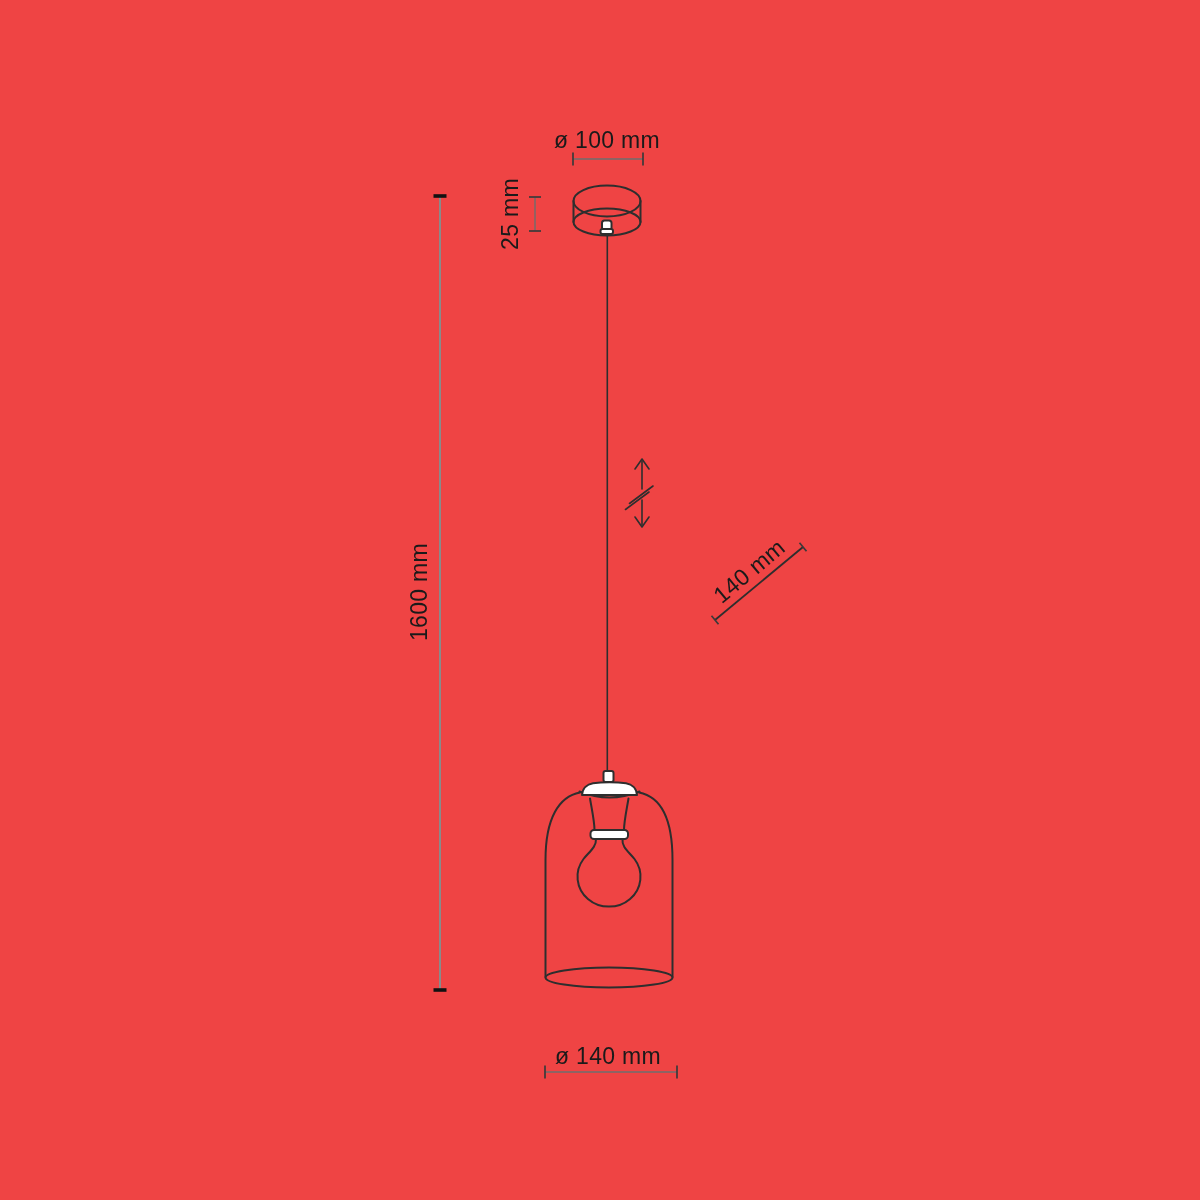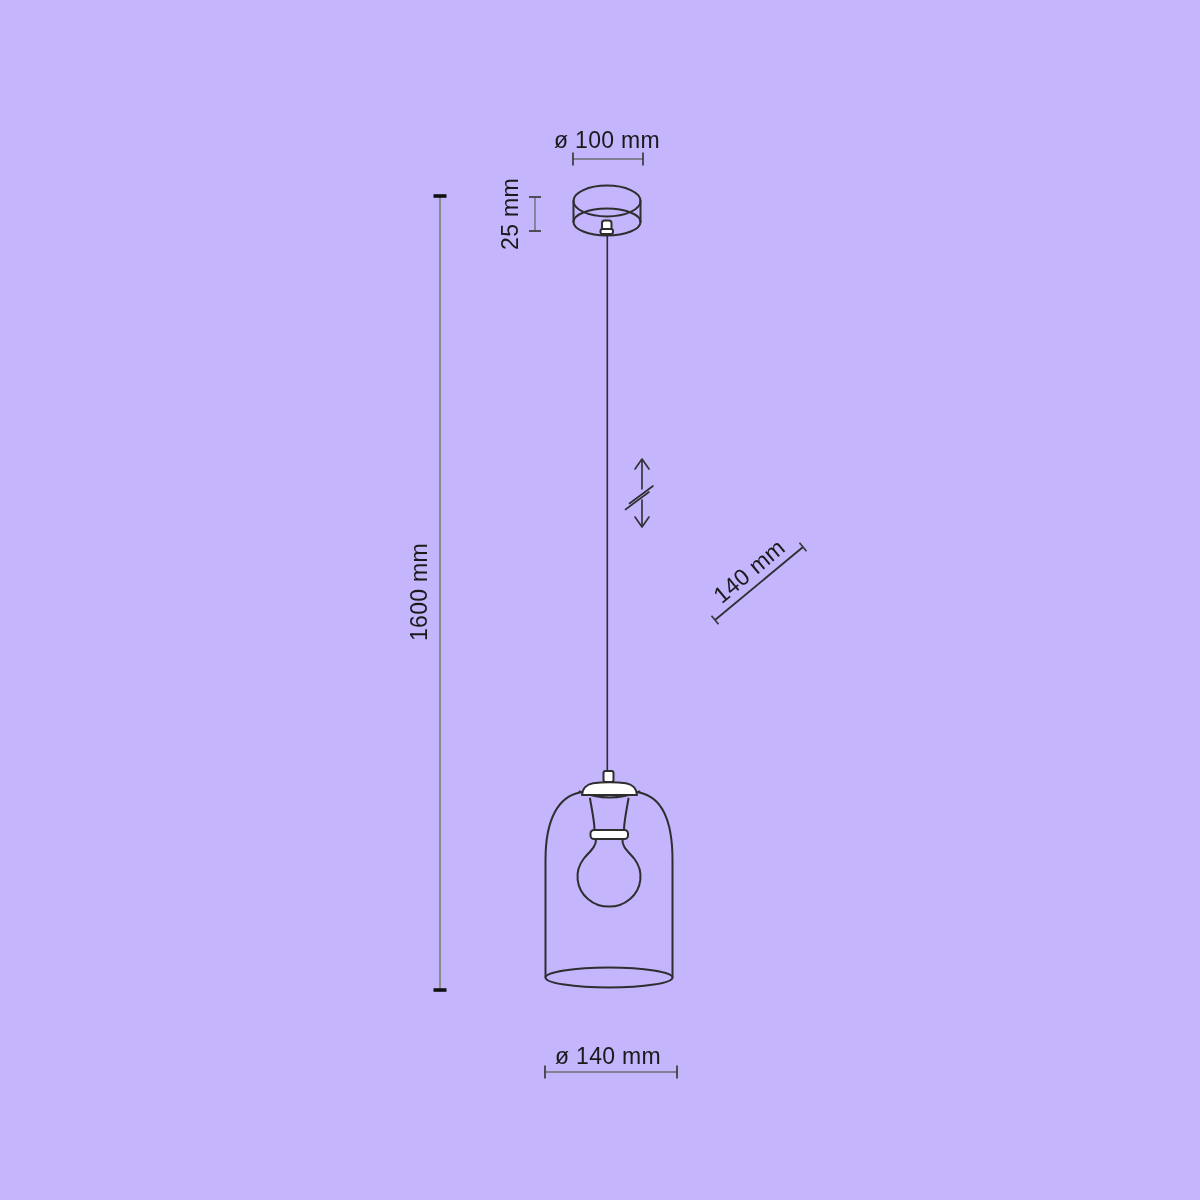--- a/index.html
+++ b/index.html
@@ -4,21 +4,21 @@
 <style>
   html, body {
     margin: 0;
     padding: 0;
     background: #ffffff;
   }
   .stage {
     position: relative;
     width: 1200px;
     height: 1200px;
-    background: #c4b5fd;
+    background: #ef4444;
     overflow: hidden;
     font-family: "Liberation Sans", sans-serif;
   }
   svg text {
     font-family: "Liberation Sans", sans-serif;
     font-size: 23px;
     letter-spacing: 0.3px;
     fill: #1a1a1a;
   }
   .draw {

